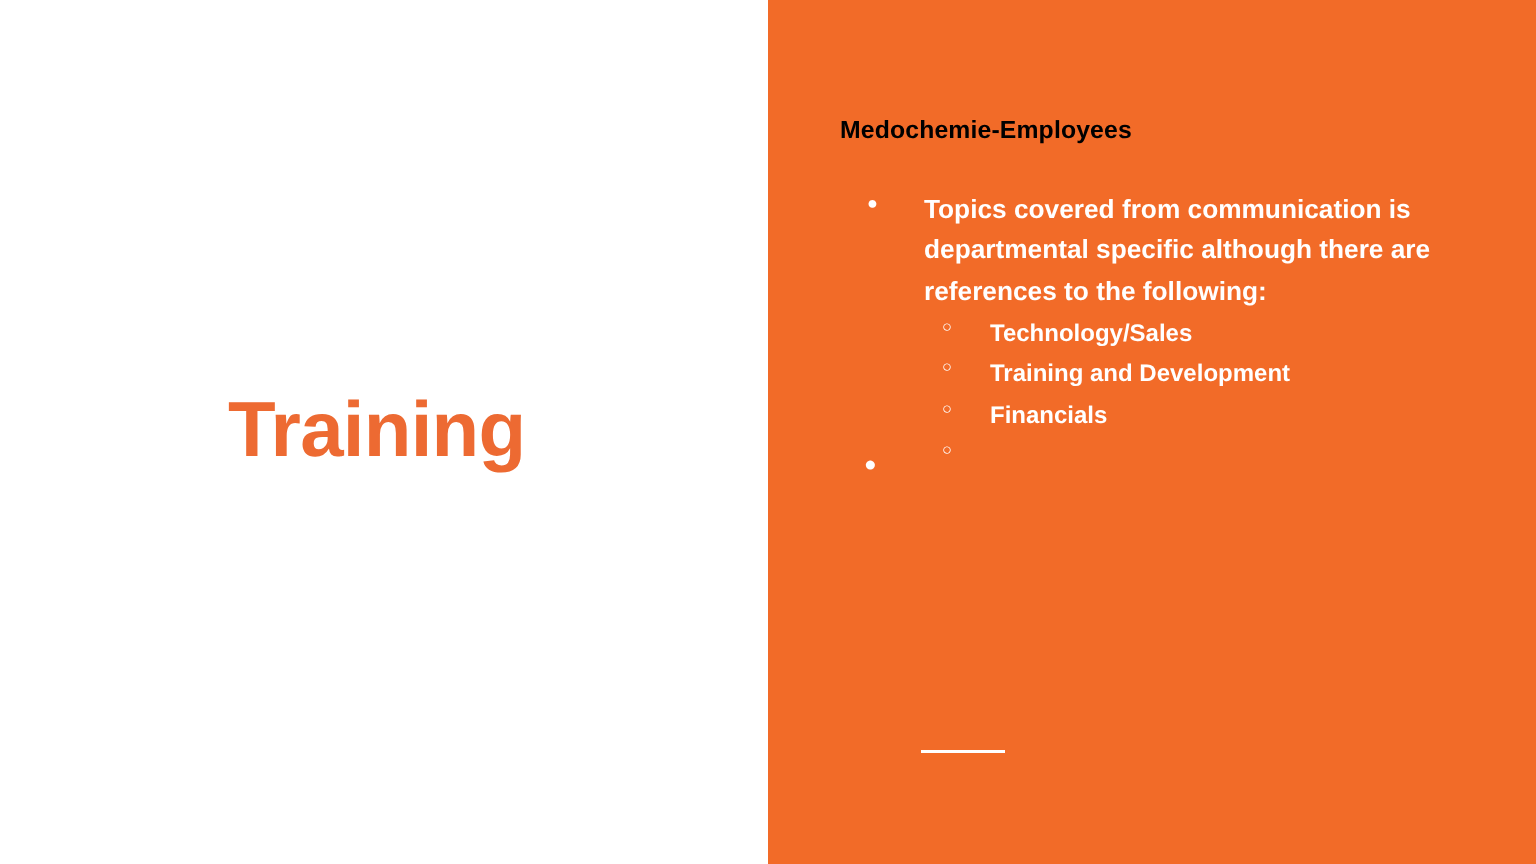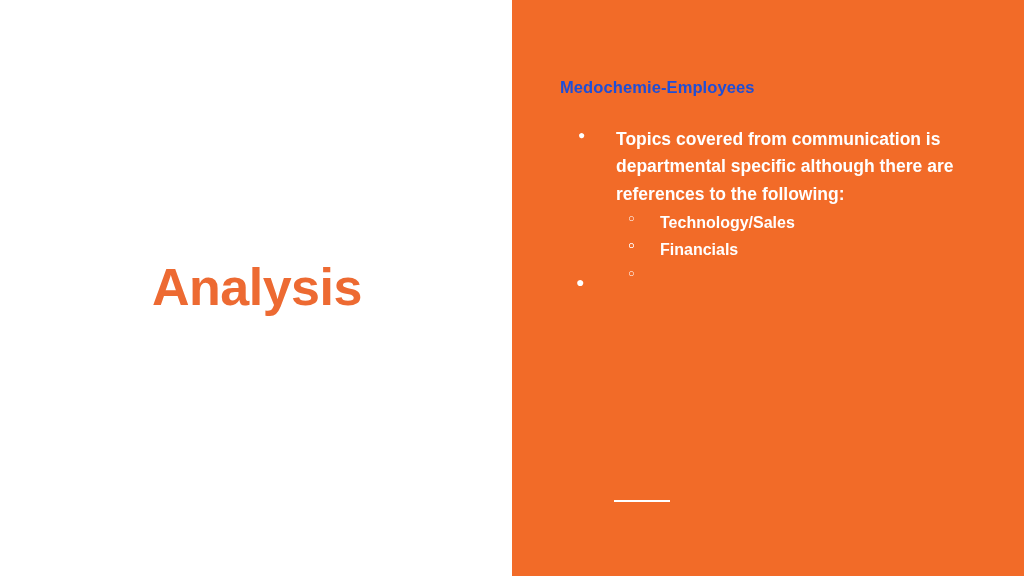--- a/index.html
+++ b/index.html
@@ -51,21 +51,21 @@
     width: 420px;
     height: 576px;
     color: #ffffff;
   }
   .heading {
     position: absolute;
     top: 78px;
     left: 0;
     font-size: 16.5px;
     font-weight: bold;
-    color: #1d4ed8;
+    color: #000000;
     letter-spacing: 0.1px;
   }
   .bullet-list {
     position: absolute;
     top: 126px;
     left: 0;
     width: 420px;
   }
   .lvl1 {
     position: relative;
@@ -122,21 +122,21 @@
     height: 2px;
     background: #ffffff;
   }
 </style>
 </head>
 <body>
 
 <div class="slide">
 
   <div class="title-area">
-    <div class="slide-title">Analysis</div>
+    <div class="slide-title">Training</div>
   </div>
 
   <div class="panel-right"></div>
 
   <div class="content">
 
     <div class="heading">Medochemie-Employees</div>
 
     <div class="bullet-list">
 
@@ -145,20 +145,21 @@
         <span>Topics covered from communication is departmental specific although there are references to the following:</span>
       </div>
 
       <div class="sub-list">
         <div class="lvl2">
           <span class="marker">○</span>
           <span>Technology/Sales</span>
         </div>
         <div class="lvl2">
           <span class="marker">○</span>
+          <span>Training and Development</span>
         </div>
         <div class="lvl2">
           <span class="marker">○</span>
           <span>Financials</span>
         </div>
         <div class="lvl2">
           <span class="marker">○</span>
         </div>
       </div>
 

